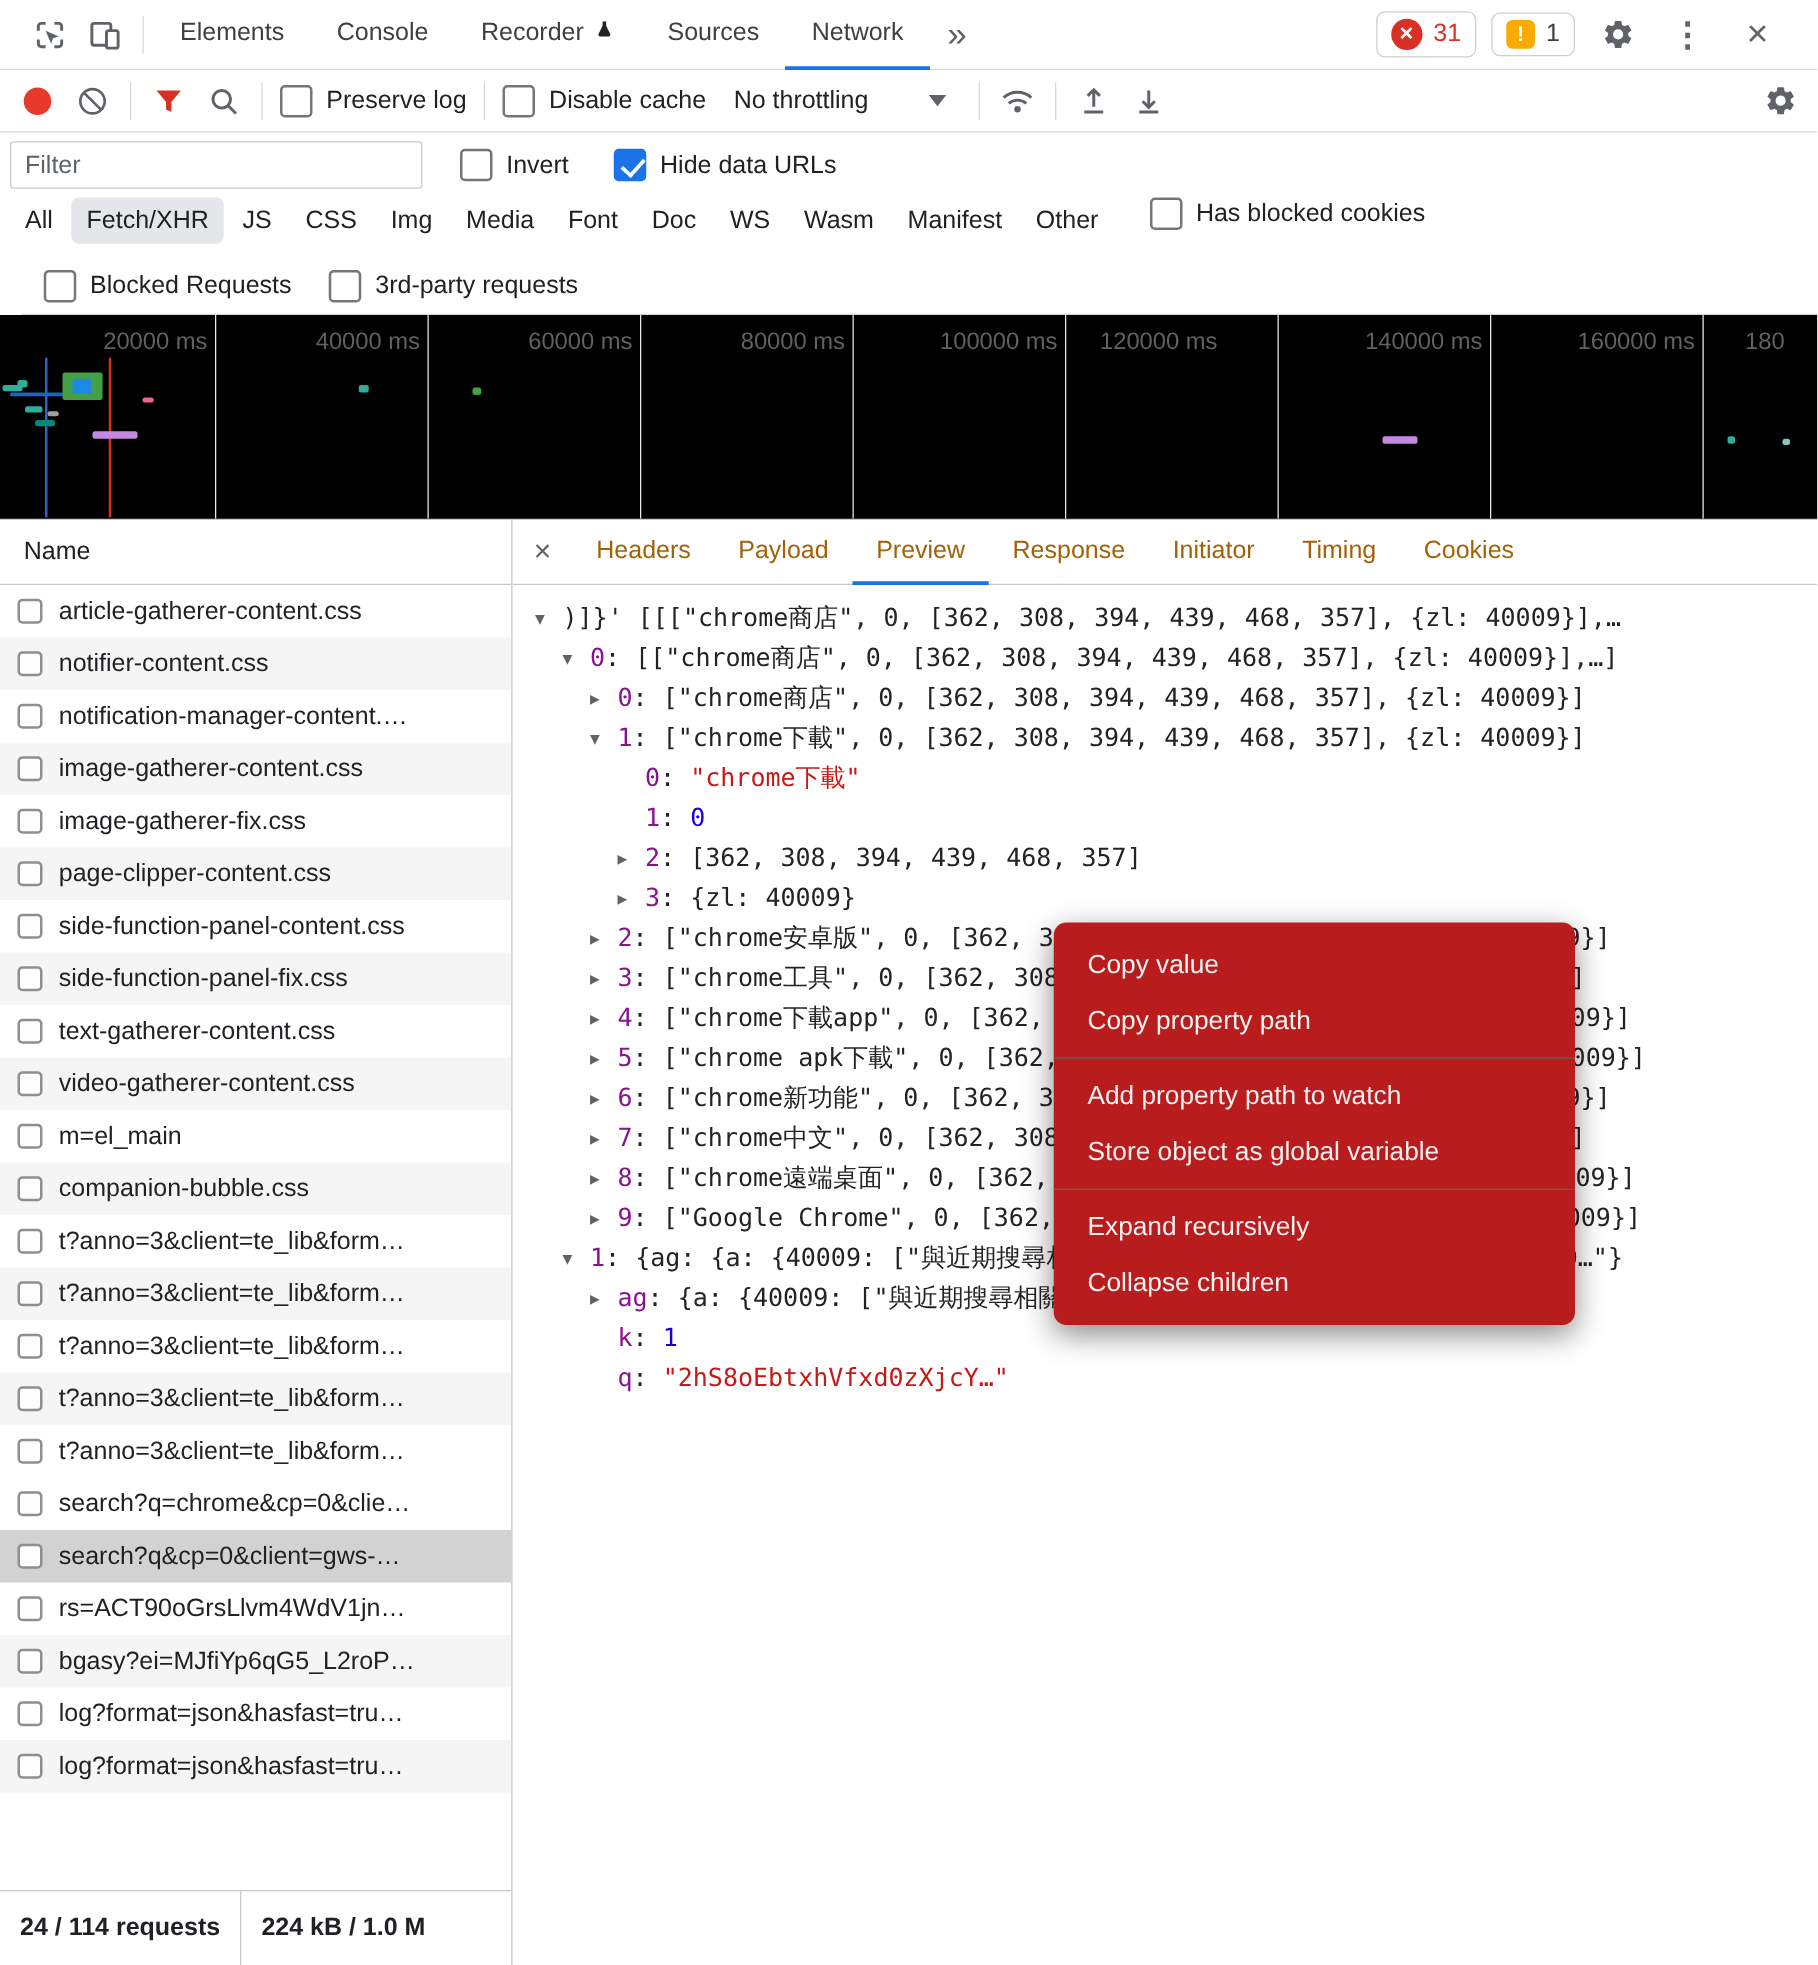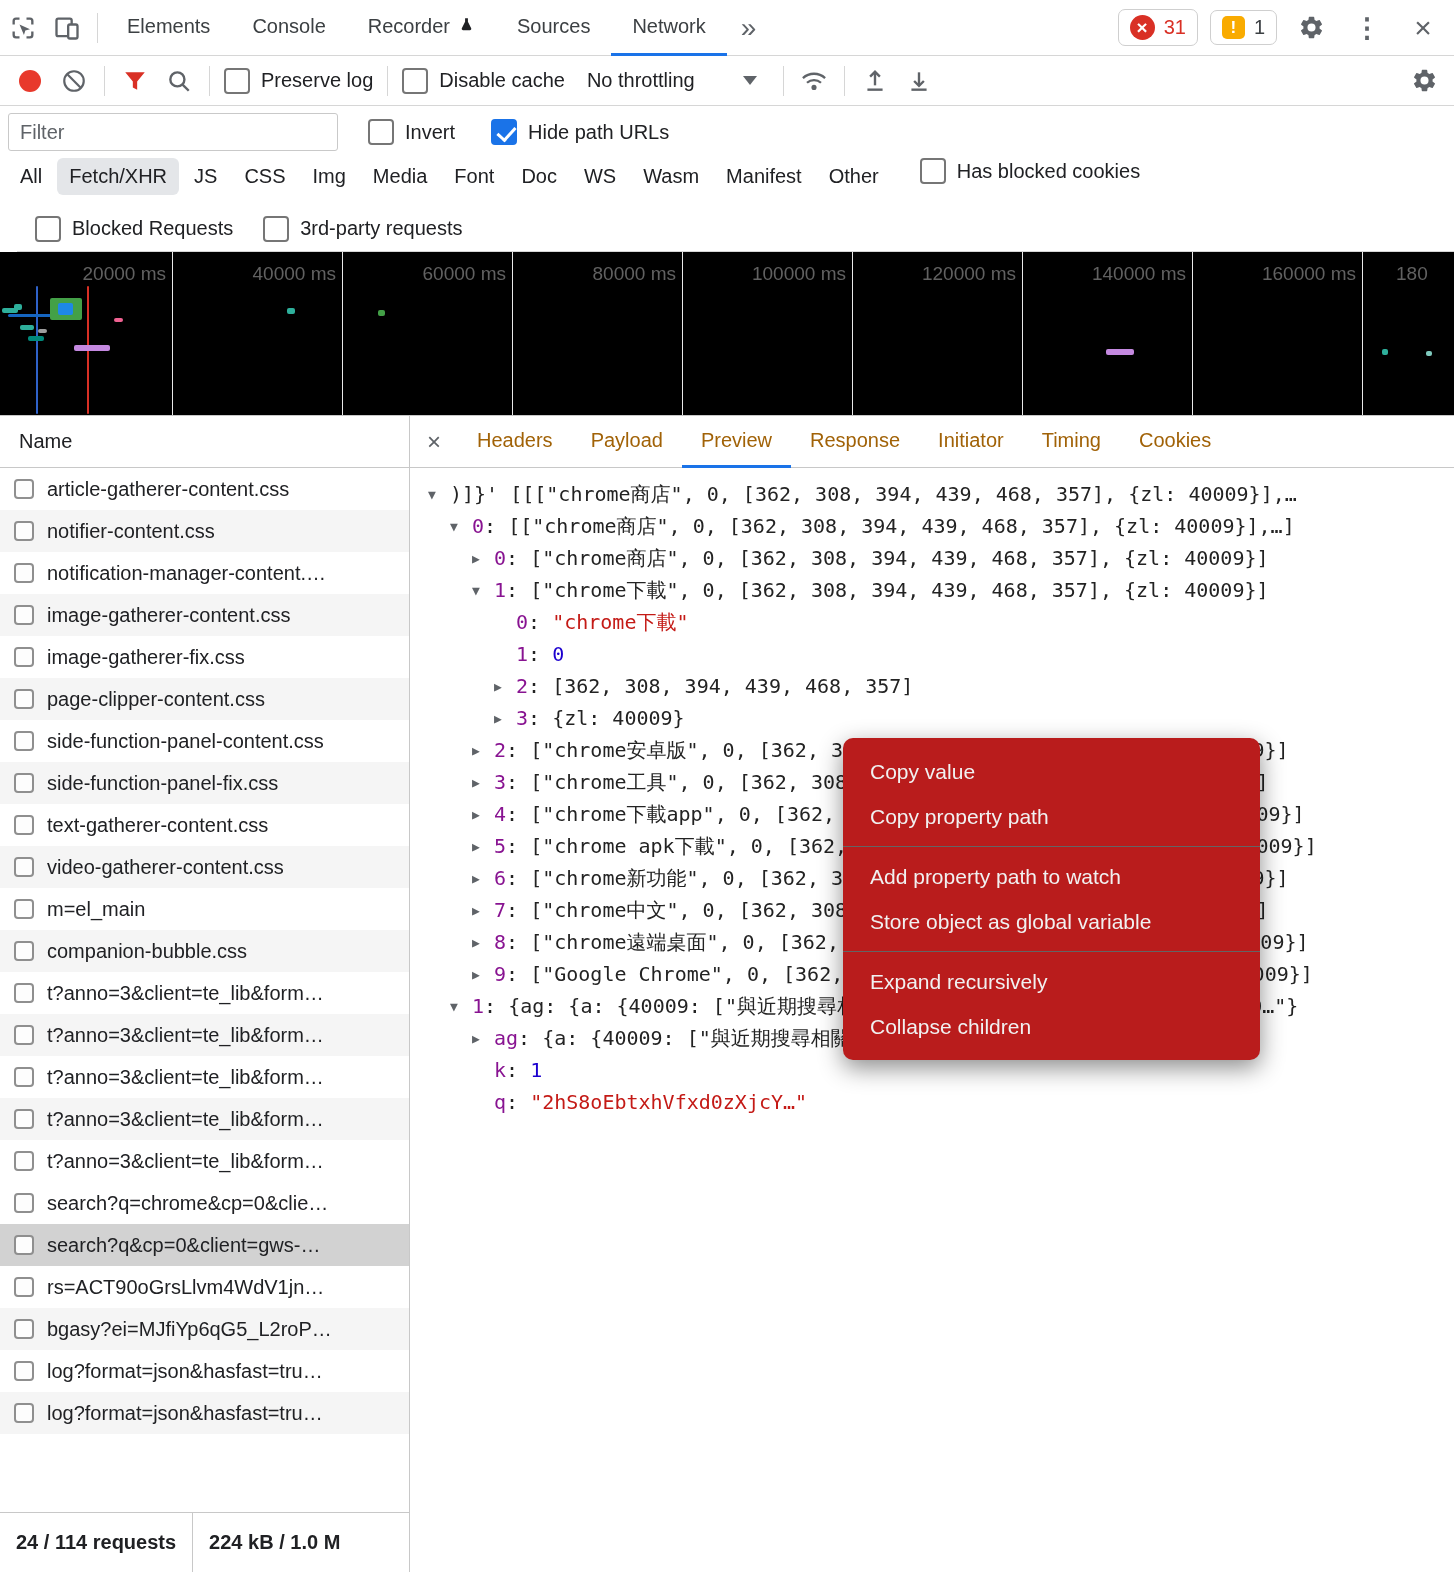--- a/index.html
+++ b/index.html
@@ -1,21 +1,21 @@
 <!DOCTYPE html>
 <html><head>
 <meta charset="utf-8">
 <style>
   * { box-sizing: border-box; margin: 0; padding: 0; }
   html,body { background:#fff; }
   body { font-family: "Liberation Sans", sans-serif; color:#202124; }
   .screen { position:relative; width:1454px; height:1572px; background:#fff; overflow:hidden; font-size:20px; }
 
   
-  .tabbar { height:56px; display:flex; align-items:center; border-bottom:1px solid #d6d6d6; padding:0 1px; }
+  .tabbar { height:56px; display:flex; align-items:center; border-bottom:1px solid #d6d6d6; padding:0 18px; }
   .icon-btn { width:44px; height:44px; display:flex; align-items:center; justify-content:center; color:#5f6368; flex:none; cursor:default; }
   .icon-btn svg { display:block; }
   .vdiv { width:1px; height:30px; background:#d6d6d6; margin:0 8px; flex:none; }
   .tabs { display:flex; height:56px; }
   .tab { height:56px; display:flex; align-items:center; gap:8px; padding:0 21px; color:#3c4043; border-bottom:3px solid transparent; }
   .tab.active { border-bottom-color:#1a73e8; }
   .tab-more { font-size:28px; color:#5f6368; padding:0 14px; }
   .tabbar-right { margin-left:auto; display:flex; align-items:center; gap:12px; padding-right:8px; }
   .badge-pill { display:flex; align-items:center; gap:9px; border:1px solid #cfcfcf; border-radius:7px; padding:5px 11px; }
   .err-icon { width:25px; height:25px; border-radius:50%; background:#d93025; color:#fff; font-size:19px; line-height:25px; text-align:center; font-weight:bold; }
@@ -234,21 +234,21 @@
   </div>
 
   <div class="filterrow">
     <input class="filter-input" placeholder="Filter" style="">
     <label class="cb-group">
       <span class="checkbox"></span>
       <span class="cb-label">Invert</span>
     </label>
     <label class="cb-group">
       <span class="checkbox checked"></span>
-      <span class="cb-label">Hide path URLs</span>
+      <span class="cb-label">Hide data URLs</span>
     </label>
   </div>
 
   <div class="chipsrow">
     <div class="chips">
 
         <div class="chip">All</div>
 
         <div class="chip active">Fetch/XHR</div>
 
@@ -294,21 +294,21 @@
       <div class="wf-label" style="left: 6px;">20000 ms</div>
       <div class="wf-grid" style="left: 342px;"></div>
       <div class="wf-label" style="left: 176px;">40000 ms</div>
       <div class="wf-grid" style="left: 512px;"></div>
       <div class="wf-label" style="left: 346px;">60000 ms</div>
       <div class="wf-grid" style="left: 682px;"></div>
       <div class="wf-label" style="left: 516px;">80000 ms</div>
       <div class="wf-grid" style="left: 852px;"></div>
       <div class="wf-label" style="left: 686px;">100000 ms</div>
       <div class="wf-grid" style="left: 1022px;"></div>
-      <div class="wf-label" style="left: 856px;">120000 ms</div>
+      <div class="wf-label" style="left: 814px;">120000 ms</div>
       <div class="wf-grid" style="left: 1192px;"></div>
       <div class="wf-label" style="left: 1026px;">140000 ms</div>
       <div class="wf-grid" style="left: 1362px;"></div>
       <div class="wf-label" style="left: 1196px;">160000 ms</div>
       <div class="wf-label last" style="left: 1396px;">180</div>
       <div class="wf-mark" style="left: 36px; top: 34px; width: 2px; height: 128px; background: rgb(47, 98, 201);"></div>
       <div class="wf-mark" style="left: 87px; top: 34px; width: 2px; height: 128px; background: rgb(217, 48, 37);"></div>
       <div class="wf-mark" style="left: 2px; top: 56px; width: 16px; height: 5px; background: rgb(46, 175, 155);"></div>
       <div class="wf-mark" style="left: 14px; top: 52px; width: 8px; height: 6px; background: rgb(46, 175, 155);"></div>
       <div class="wf-mark" style="left: 8px; top: 62px; width: 54px; height: 3px; background: rgb(21, 101, 192);"></div>

